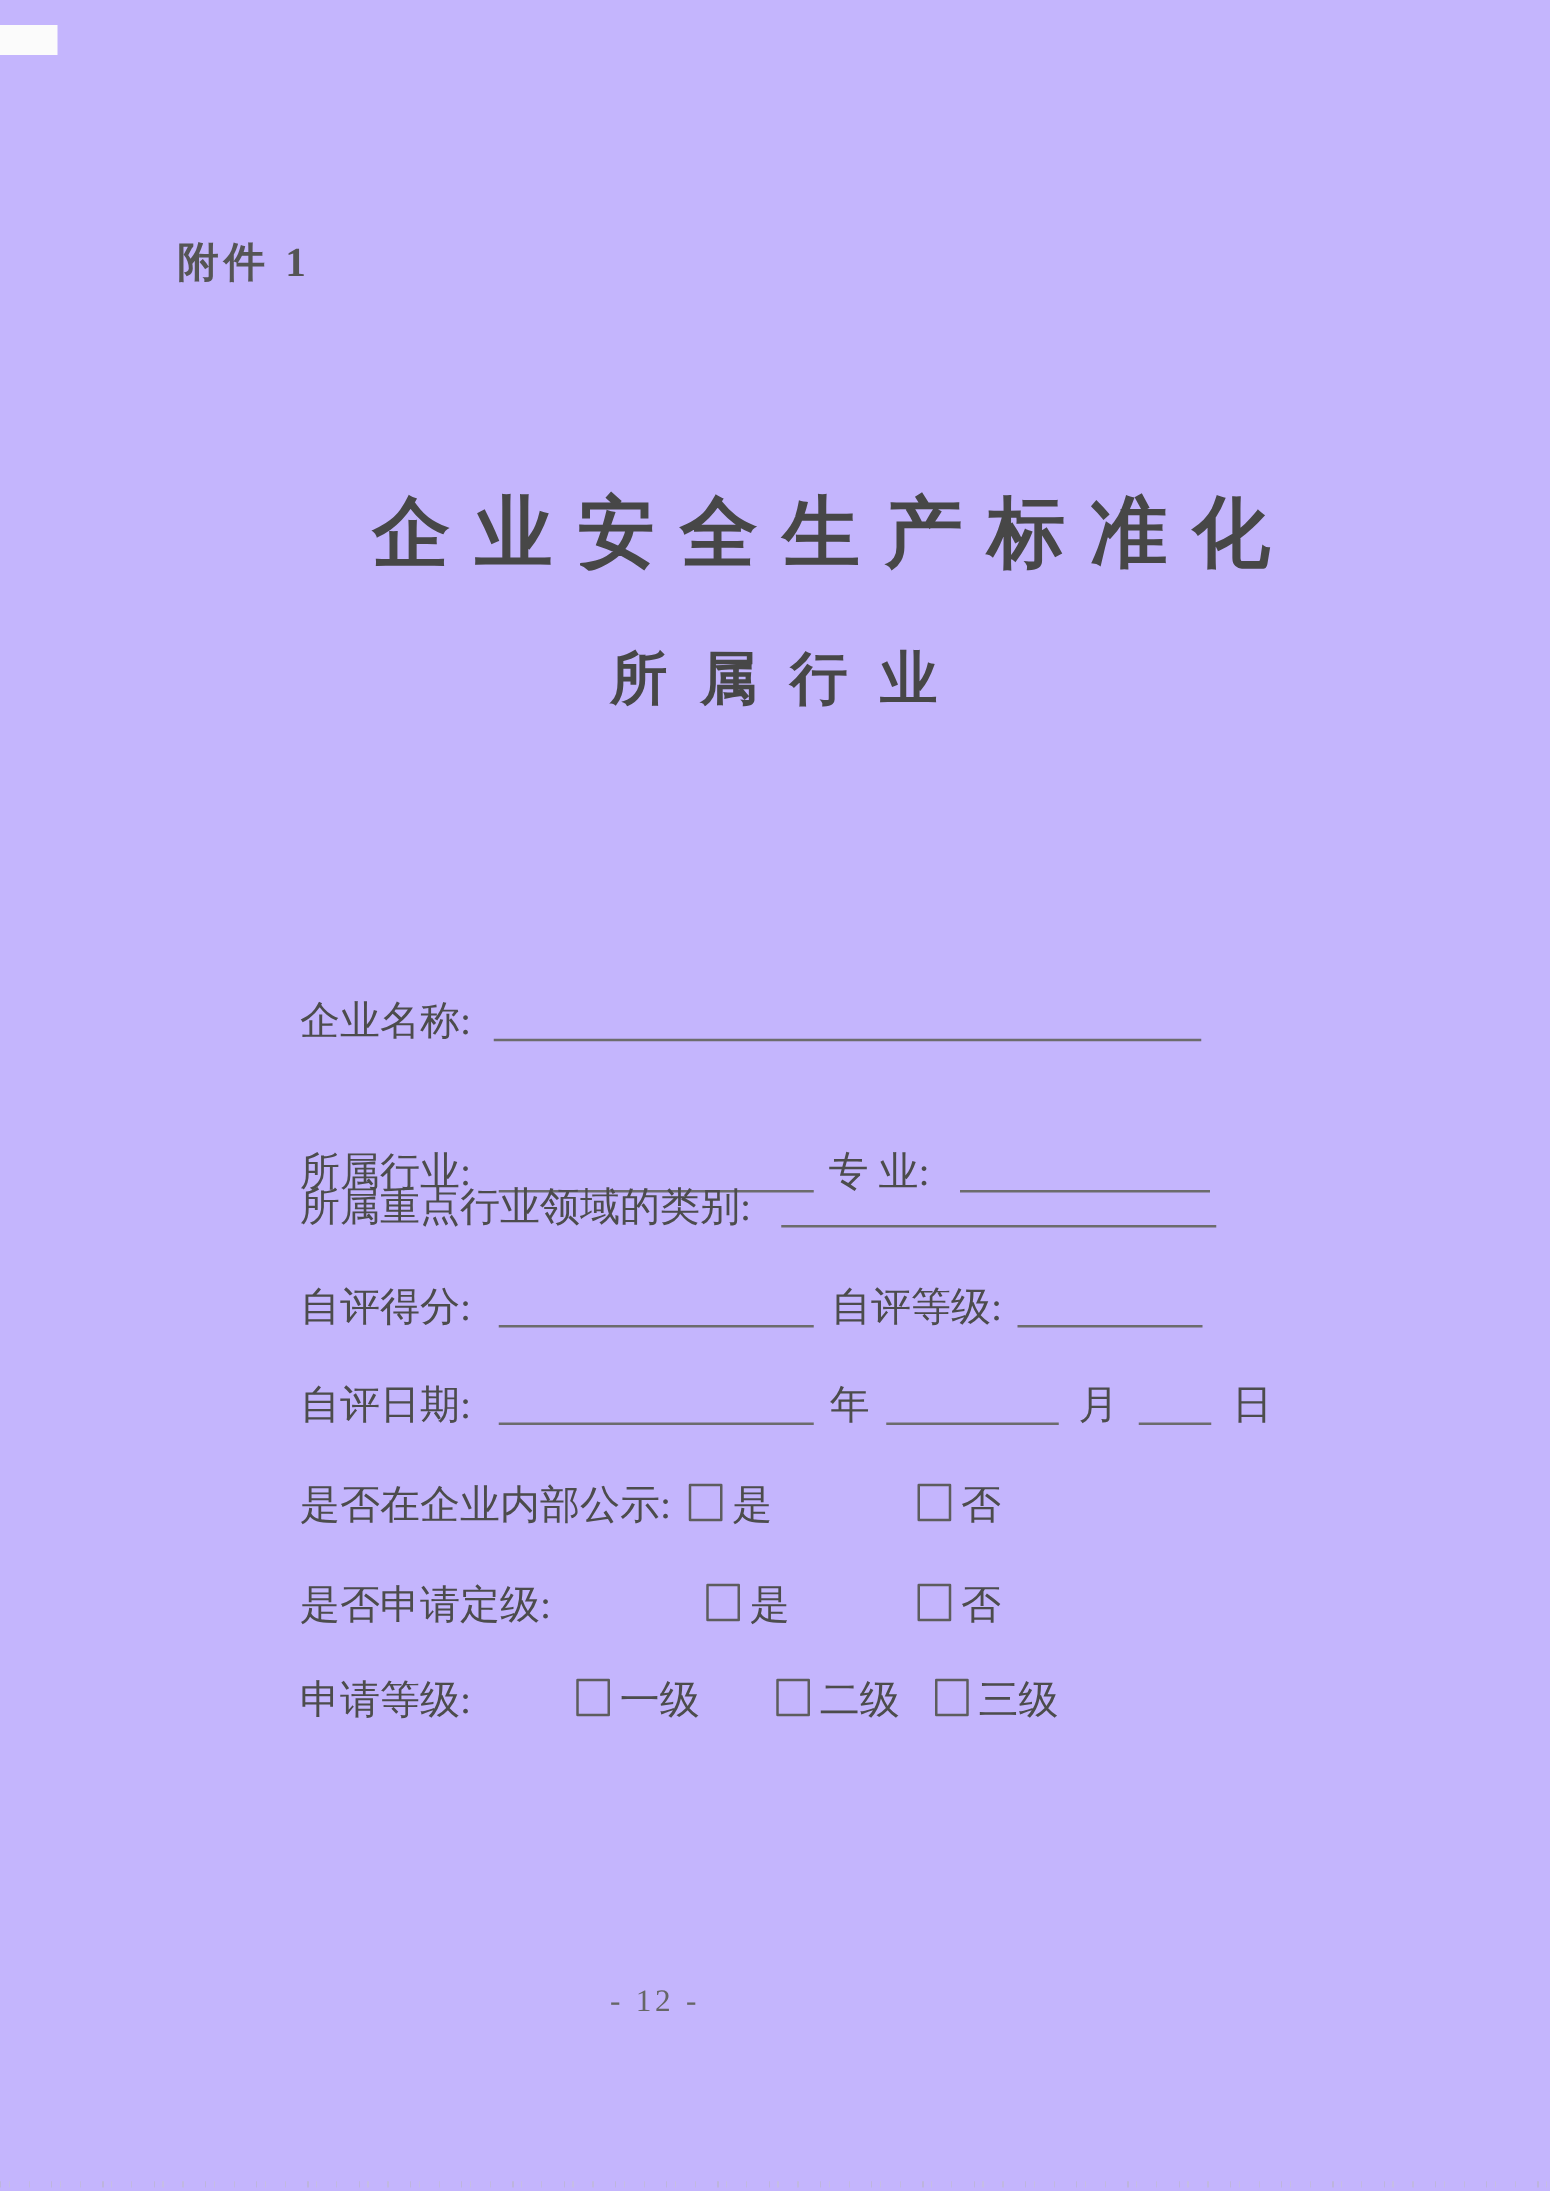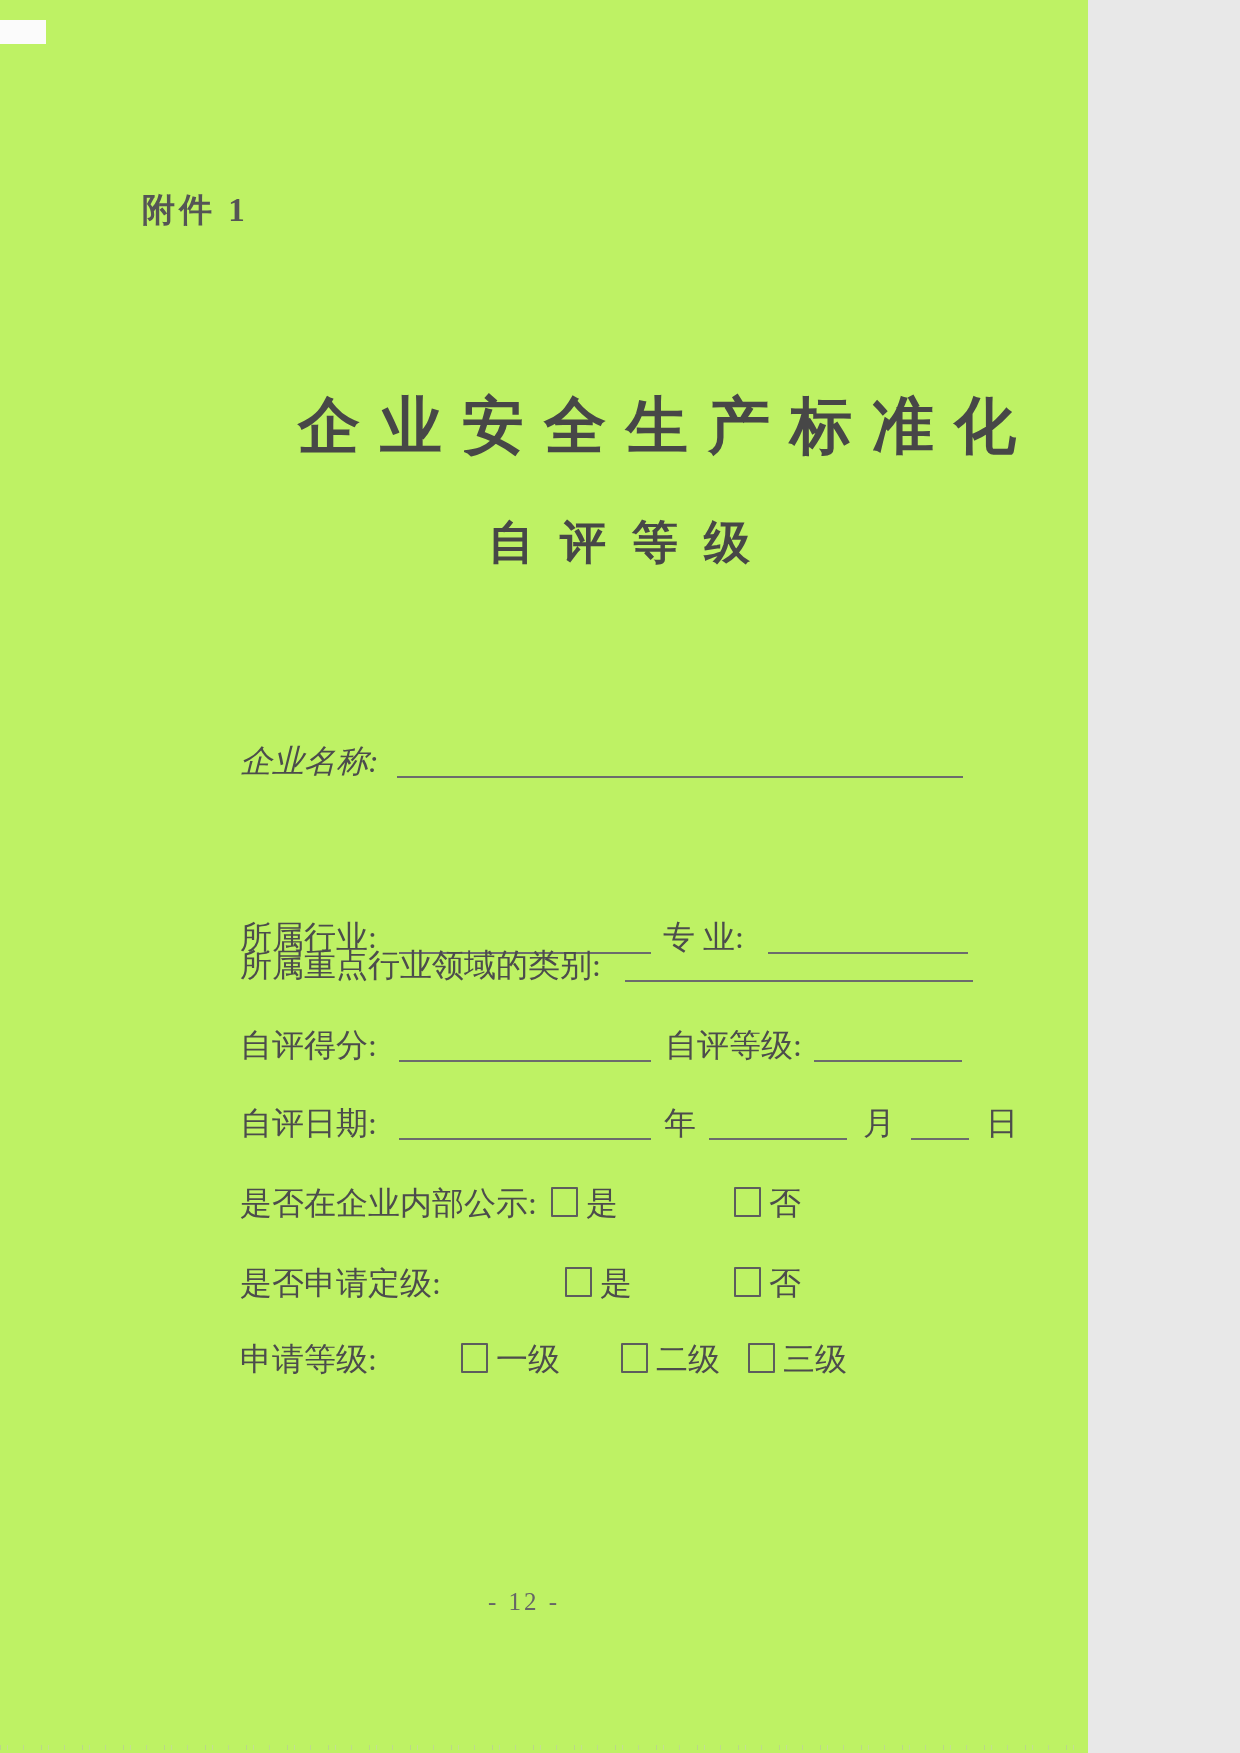--- a/index.html
+++ b/index.html
@@ -1,19 +1,19 @@
 <!DOCTYPE html>
 <html><head>
 <meta charset="utf-8">
 <style>
   html,body{margin:0;padding:0;background:#e8e8e8;}
   .page{
     position:relative;
-    width:1088px;height:1753px;
-    background:#bef264;
+    width:1240px;height:1753px;
+    background:#c4b5fd;
     overflow:hidden;
     font-family:"Liberation Serif","DejaVu Serif",serif;
     color:#4a4a4a;
   }
   .corner-artifact{
     position:absolute;left:0;top:20px;width:46px;height:24px;
     background:#fbfbfb;
   }
   .attachment{
     position:absolute;left:142px;top:188px;
@@ -28,21 +28,21 @@
   .title2{
     position:absolute;left:488px;top:512px;margin:0;
     font-size:46px;font-weight:600;color:#474747;
     letter-spacing:26px;white-space:nowrap;
   }
   .row{
     position:absolute;left:240px;
     font-size:32px;line-height:42px;color:#4c4c4c;
     white-space:nowrap;
   }
-  .r1{top:740px;font-style:italic;}
+  .r1{top:795px;}
   .r2{top:916px;}
   .r3{top:944px;}
   .r4{top:1024px;}
   .r5{top:1102px;text-align:center;}
   .r6{top:1182px;}
   .r7{top:1262px;}
   .r8{top:1338px;}
   .u{
     display:inline-block;height:0;
     border-bottom:2px solid #6c6c6c;
@@ -71,21 +71,21 @@
 </head>
 <body>
 
 <div class="page">
 
   <div class="corner-artifact"></div>
 
   <div class="attachment">附件 1</div>
 
   <h1 class="title1">企业安全生产标准化</h1>
-  <h1 class="title2">自评等级</h1>
+  <h1 class="title2">所属行业</h1>
 
   <div class="row r1">
     <span class="lbl">企业名称:</span>
     <span class="u" style="width:566px;margin-left:10px;"></span>
   </div>
 
   <div class="row r2">
     <span class="lbl">所属行业:</span>
     <span class="u" style="width:252px;margin-left:14px;"></span>
     <span class="lbl" style="margin-left:4px;">专 业:</span>

